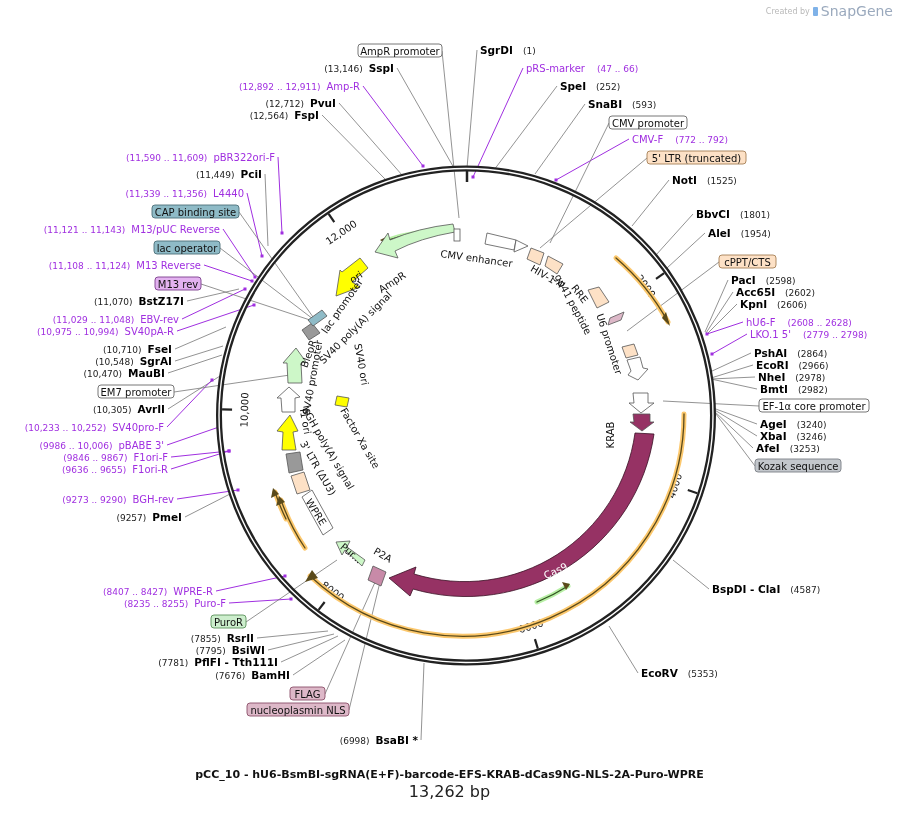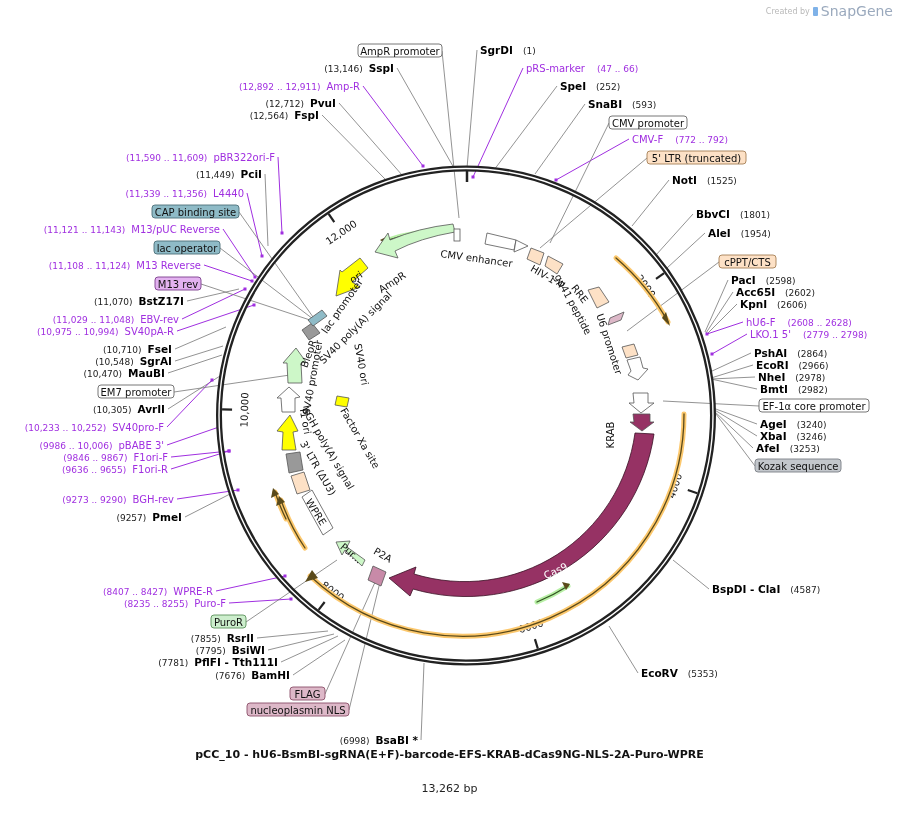--- a/index.html
+++ b/index.html
@@ -1,22 +1,22 @@
 <!DOCTYPE html>
 <html><head>
 <meta charset="utf-8">
 <style>
   html, body { margin:0; padding:0; background:#ffffff; }
   body { width:899px; height:825px; position:relative; overflow:hidden; font-family:"DejaVu Sans", sans-serif; }
   #map { position:absolute; left:0; top:0; width:899px; height:825px; }
   .credit { position:absolute; right:6px; top:3px; font-size:8px; color:#b9b9b9; display:flex; align-items:center; gap:3px; }
   .credit .sg { color:#9aa9bd; font-size:14px; }
   .credit .logo { width:5px; height:9px; background:#7fb2e8; border-radius:1px; display:inline-block; }
-  .title { position:absolute; left:0; width:899px; top:748px; text-align:center; font-size:11px; font-weight:bold; color:#111; }
-  .subtitle { position:absolute; left:0; width:899px; top:782px; text-align:center; font-size:11px; color:#222; }
+  .title { position:absolute; left:0; width:899px; top:768px; text-align:center; font-size:11px; font-weight:bold; color:#111; }
+  .subtitle { position:absolute; left:0; width:899px; top:782px; text-align:center; font-size:16px; color:#222; }
   .lbl { font-family:"DejaVu Sans", sans-serif; }
   .site-name { font-weight:bold; font-size:10.5px; fill:#000; }
   .site-pos { font-size:9px; fill:#222; }
   .primer { font-size:10px; fill:#a02fe0; }
   .primer-pos { font-size:9px; fill:#a02fe0; }
   .feat-text { font-size:10px; fill:#111; }
   .feat-box-text { font-size:10px; fill:#111; }
   .tick-text { font-size:10px; fill:#111; }
 </style>
 </head>

